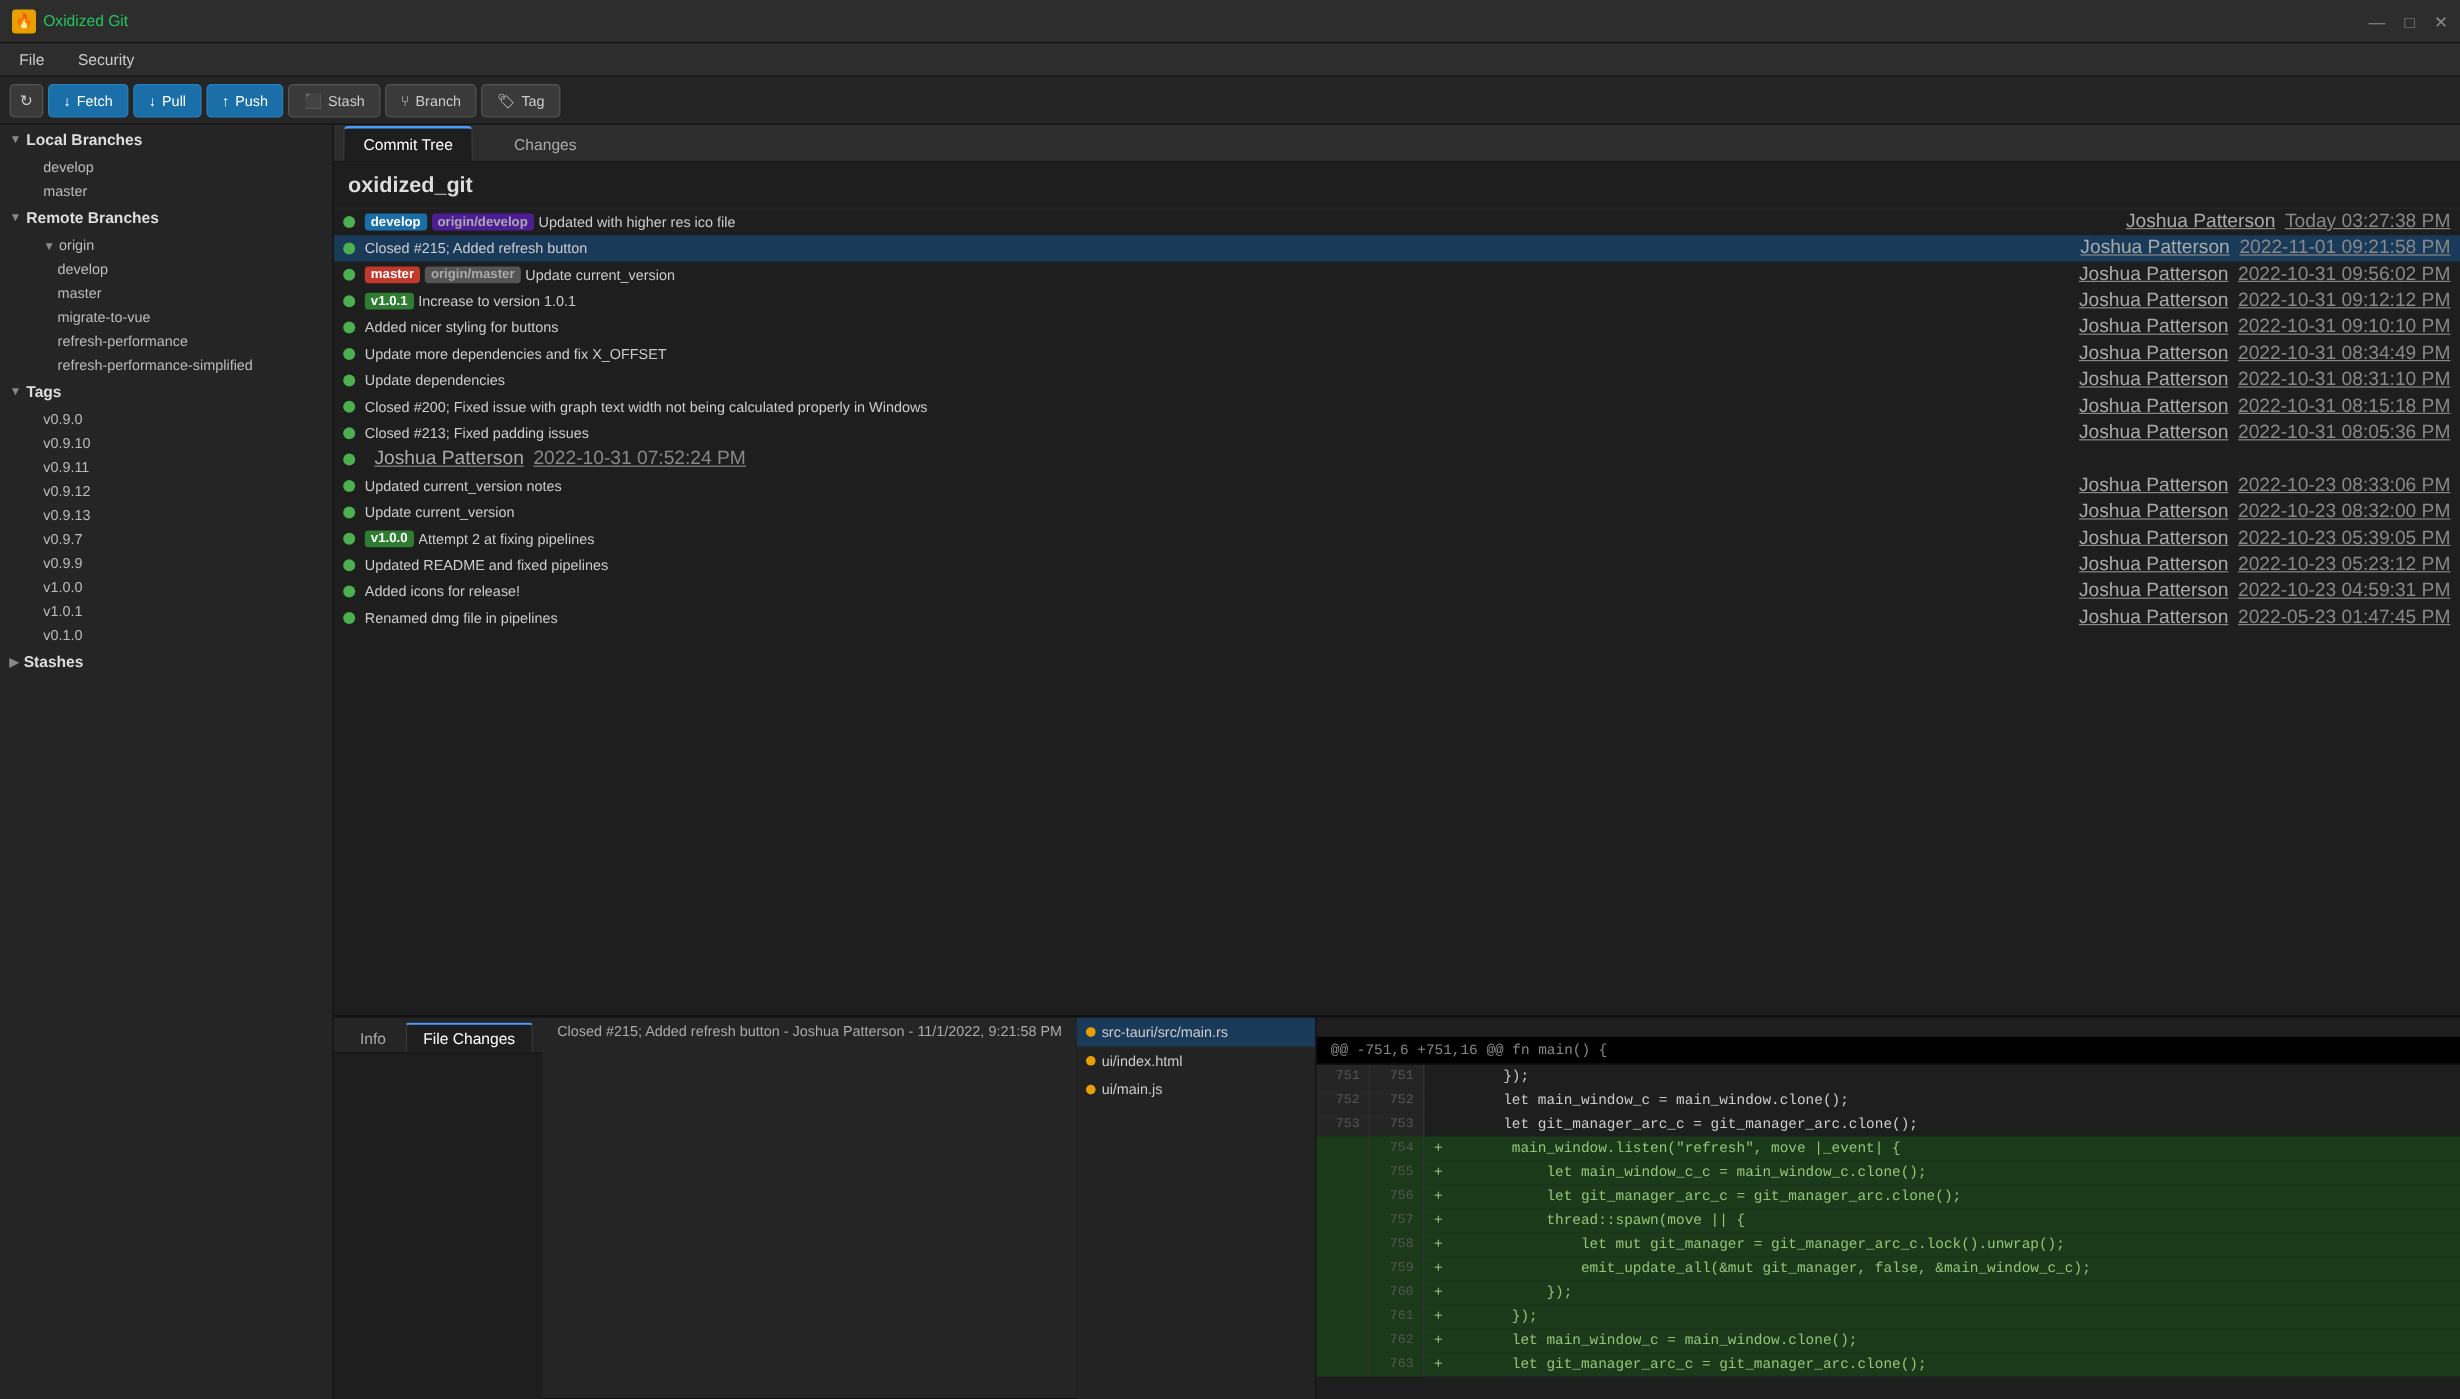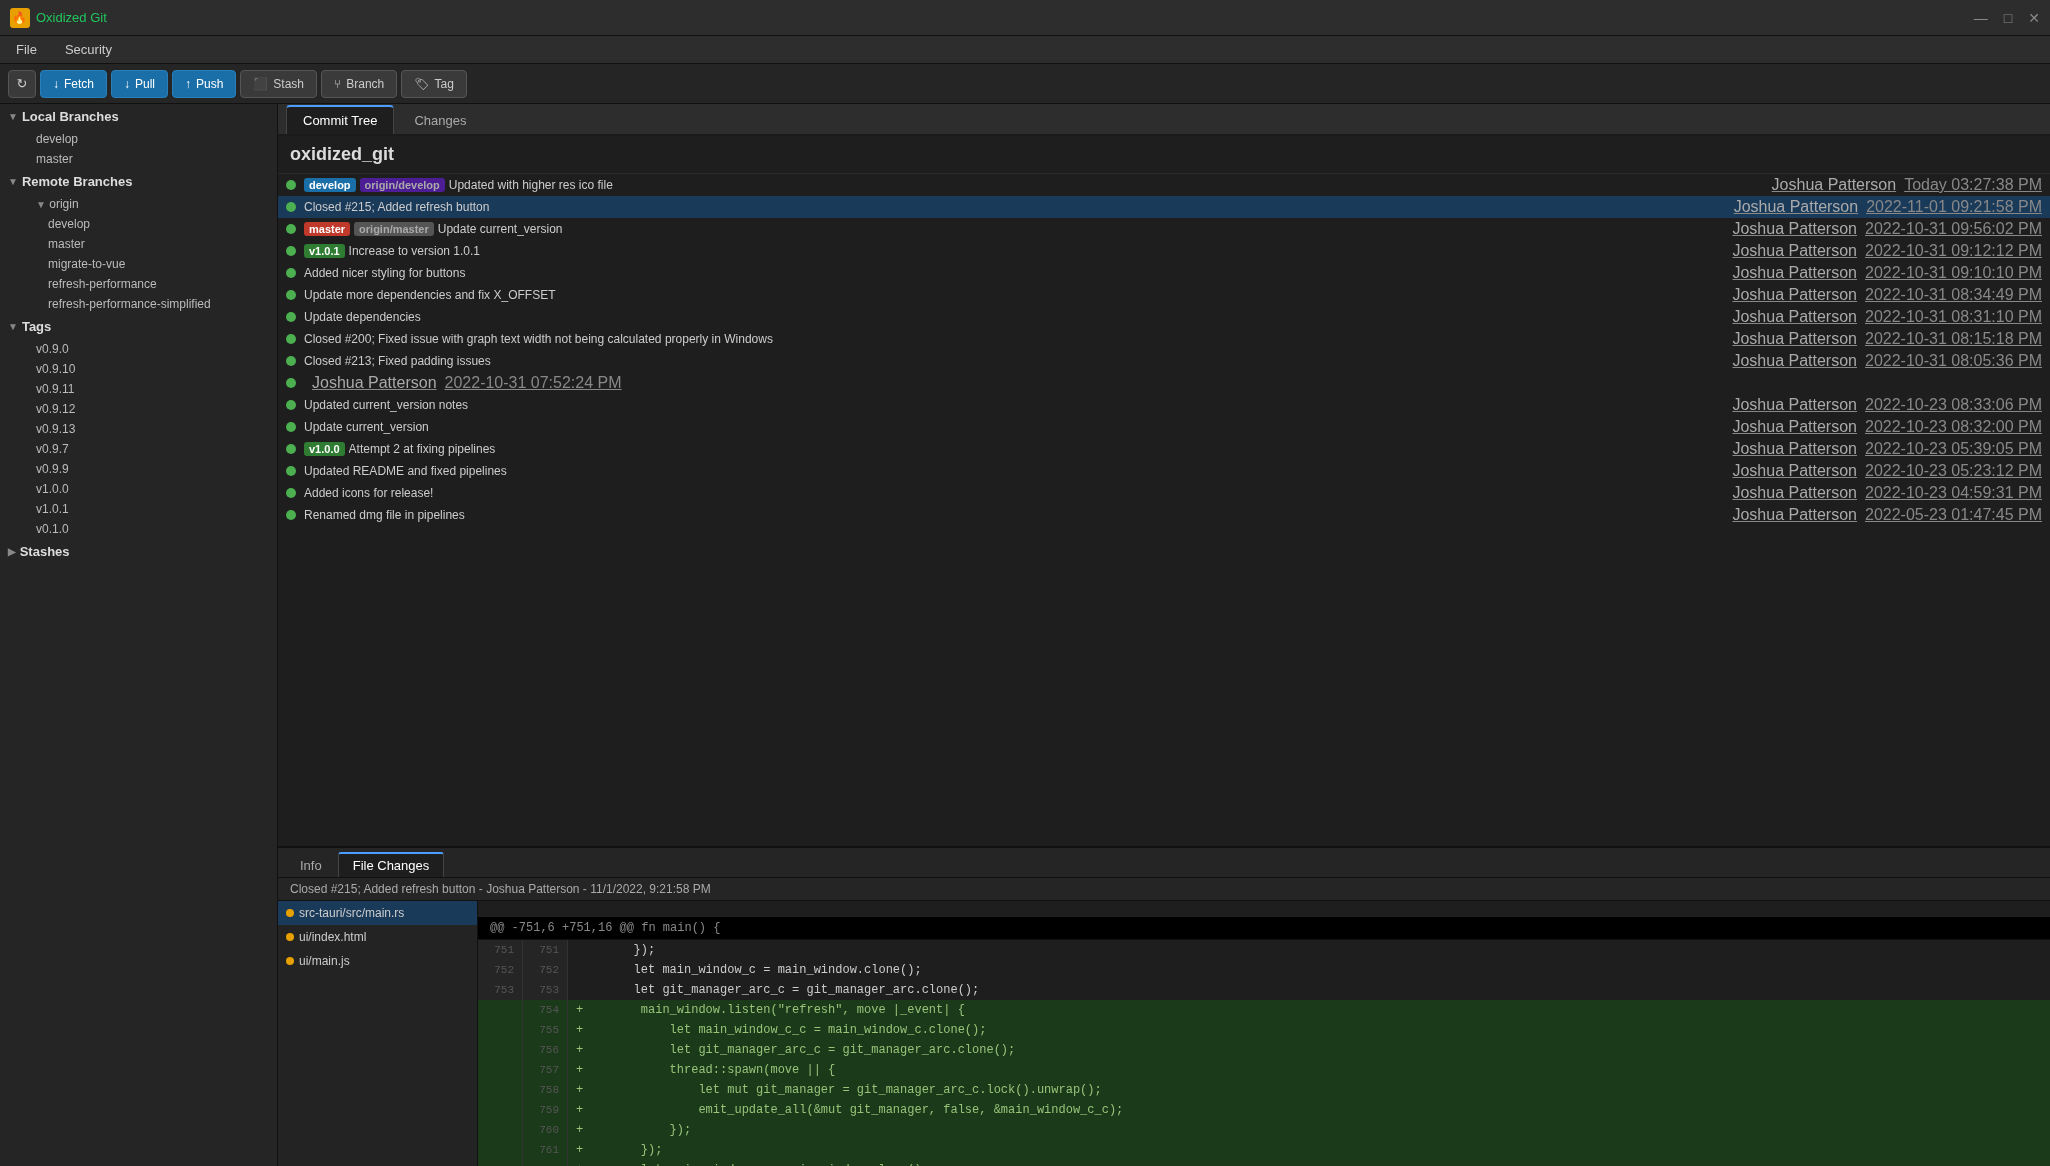--- a/index.html
+++ b/index.html
@@ -146,21 +146,21 @@
       display: flex;
       flex-direction: column;
       overflow: hidden;
     }
     #tabs-bar {
       height: 32px;
       background: #2d2d2d;
       display: flex;
       align-items: flex-end;
       padding: 0 8px;
-      gap: 4px;
+      gap: 18px;
       border-bottom: 2px solid #1a1a1a;
     }
     .tab {
       padding: 6px 16px;
       font-size: 13px;
       cursor: pointer;
       color: #aaa;
       border-radius: 4px 4px 0 0;
     }
     .tab.active {
@@ -233,21 +233,21 @@
     }
     .commit-author {
       color: #aaa;
       margin-right: 8px;
     }
     
     #bottom-panel {
       height: 320px;
       border-top: 2px solid #111;
       display: flex;
-      flex-direction: column;
+      flex-direction: row;
       background: #1e1e1e;
     }
     #bottom-tabs {
       height: 30px;
       background: #252525;
       display: flex;
       align-items: flex-end;
       padding: 0 8px;
       gap: 2px;
       border-bottom: 1px solid #111;

